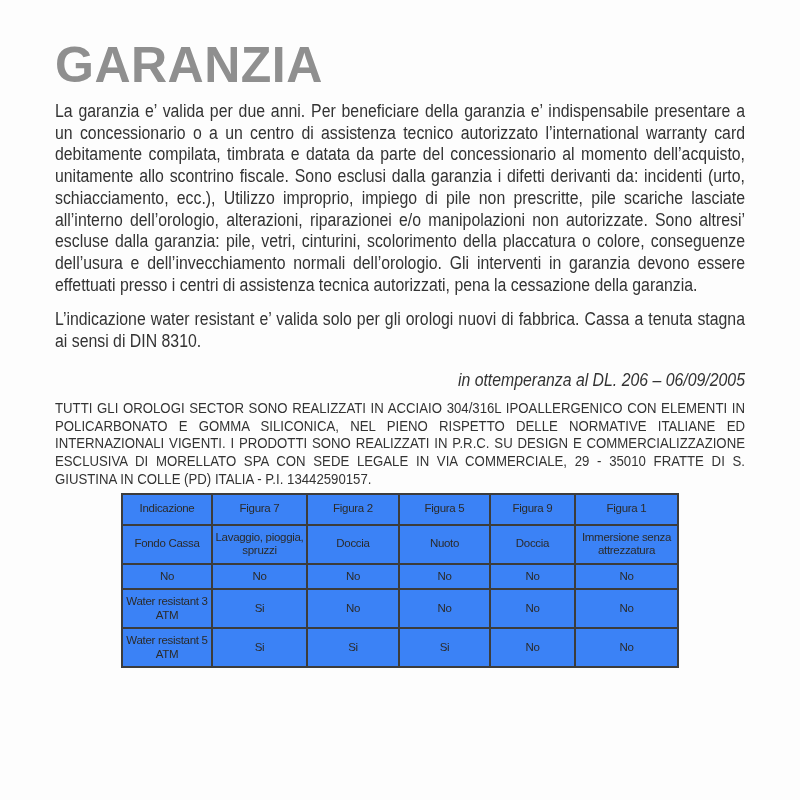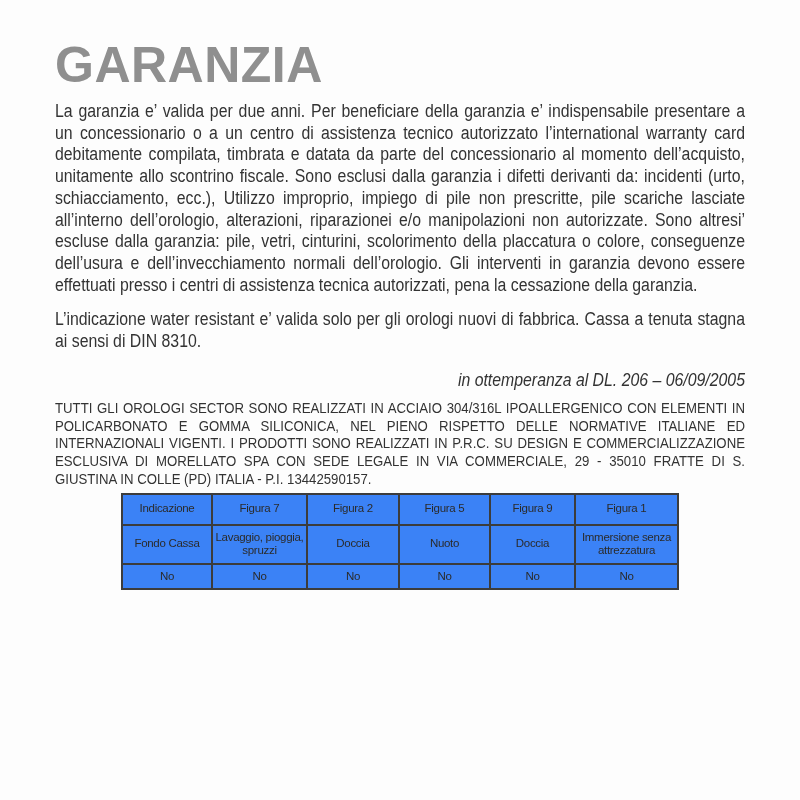--- a/index.html
+++ b/index.html
@@ -121,17 +121,33 @@
             <td>Immersione senza attrezzatura</td>
           </tr>
           <tr>
             <td>No</td>
             <td>No</td>
             <td>No</td>
             <td>No</td>
             <td>No</td>
             <td>No</td>
           </tr>
+          <tr>
+            <td>Water resistant 3 ATM</td>
+            <td>Si</td>
+            <td>No</td>
+            <td>No</td>
+            <td>No</td>
+            <td>No</td>
+          </tr>
+          <tr>
+            <td>Water resistant 5 ATM</td>
+            <td>Si</td>
+            <td>Si</td>
+            <td>Si</td>
+            <td>No</td>
+            <td>No</td>
+          </tr>
         </tbody>
     </table>
 
   </div>
 </div>
 
 </body></html>

